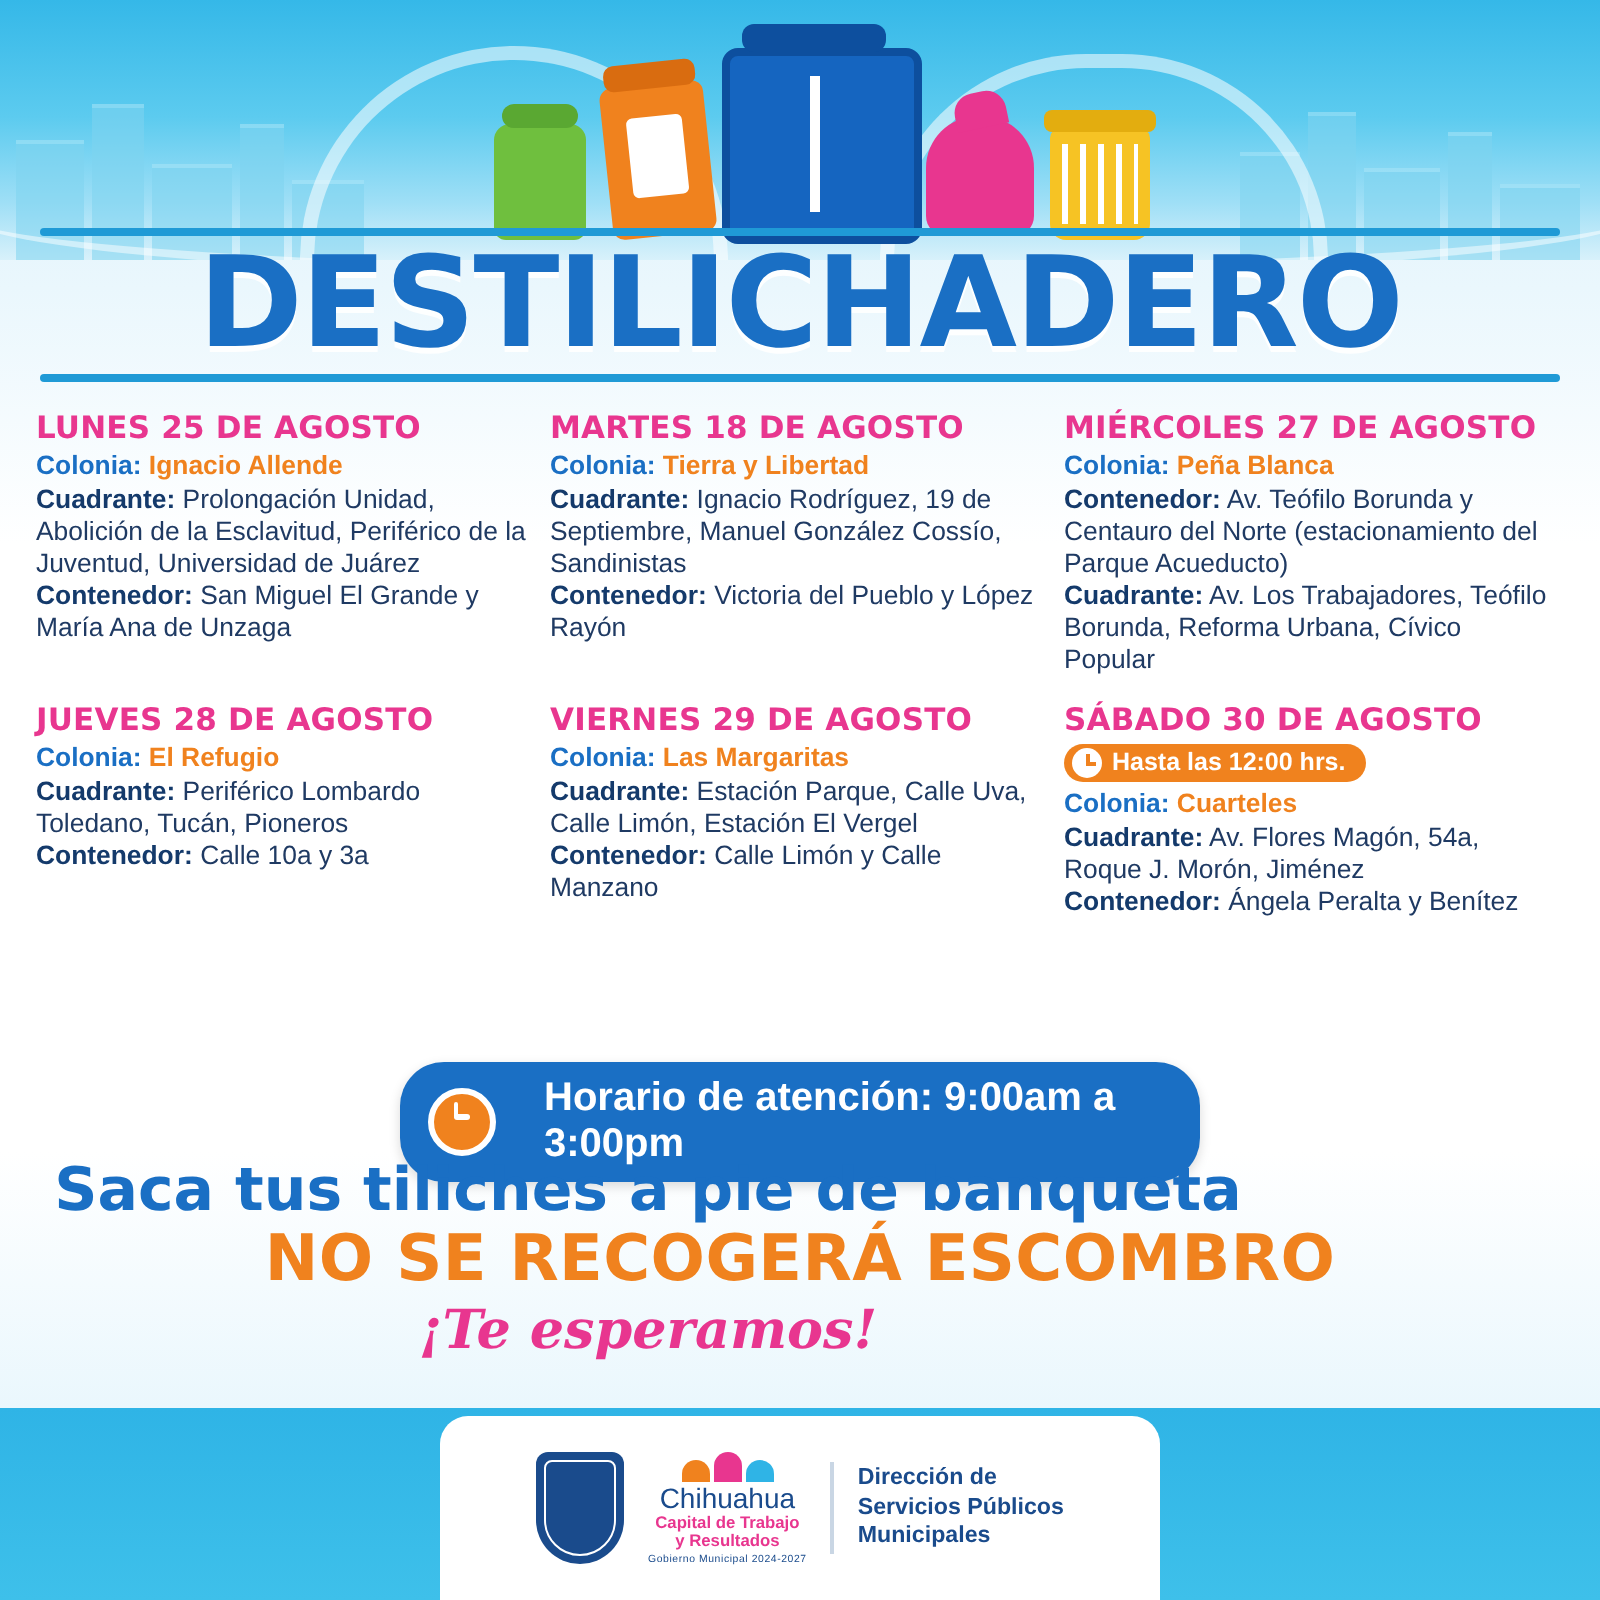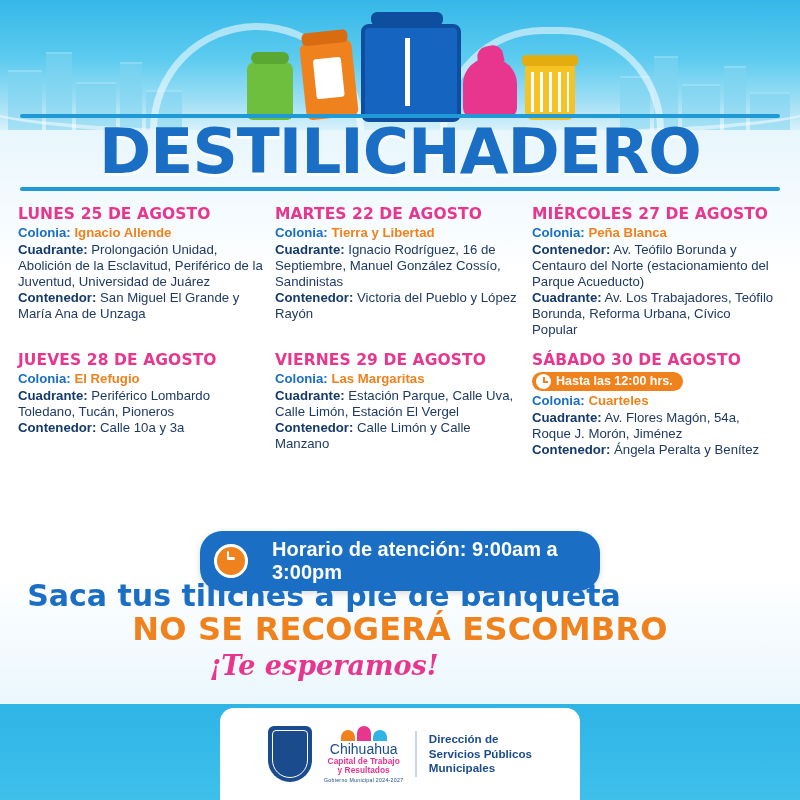--- a/index.html
+++ b/index.html
@@ -421,28 +421,28 @@
         <span class="lbl">Cuadrante:</span>
         <span>Prolongación Unidad, Abolición de la Esclavitud, Periférico de la Juventud, Universidad de Juárez</span>
       </div>
       <div class="line">
         <span class="lbl">Contenedor:</span>
         <span>San Miguel El Grande y María Ana de Unzaga</span>
       </div>
     </div>
 
     <div class="cell">
-      <div class="day">MARTES 22 DE AGOSTO</div>
+      <div class="day">MARTES 18 DE AGOSTO</div>
       <div class="line">
         <span class="colonia-lbl">Colonia:</span>
         <span class="colonia-val">Tierra y Libertad</span>
       </div>
       <div class="line">
         <span class="lbl">Cuadrante:</span>
-        <span>Ignacio Rodríguez, 16 de Septiembre, Manuel González Cossío, Sandinistas</span>
+        <span>Ignacio Rodríguez, 19 de Septiembre, Manuel González Cossío, Sandinistas</span>
       </div>
       <div class="line">
         <span class="lbl">Contenedor:</span>
         <span>Victoria del Pueblo y López Rayón</span>
       </div>
     </div>
 
     <div class="cell">
       <div class="day">MIÉRCOLES 27 DE AGOSTO</div>
       <div class="line">

